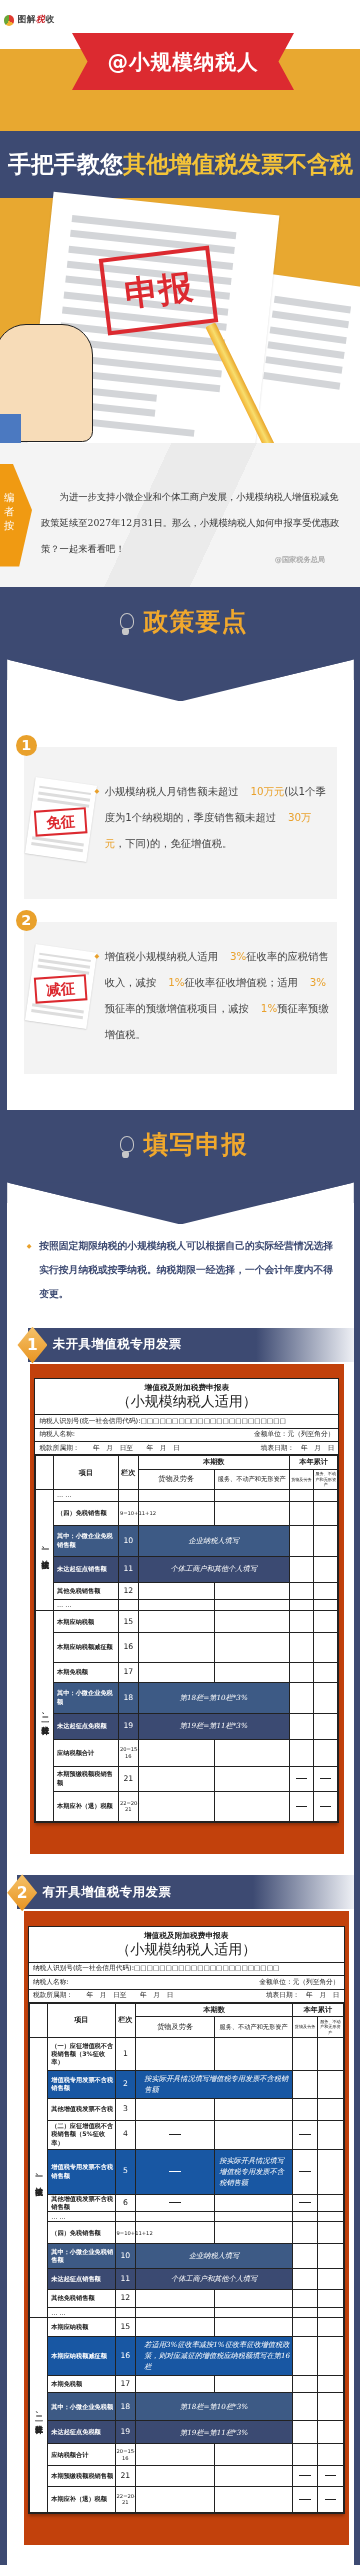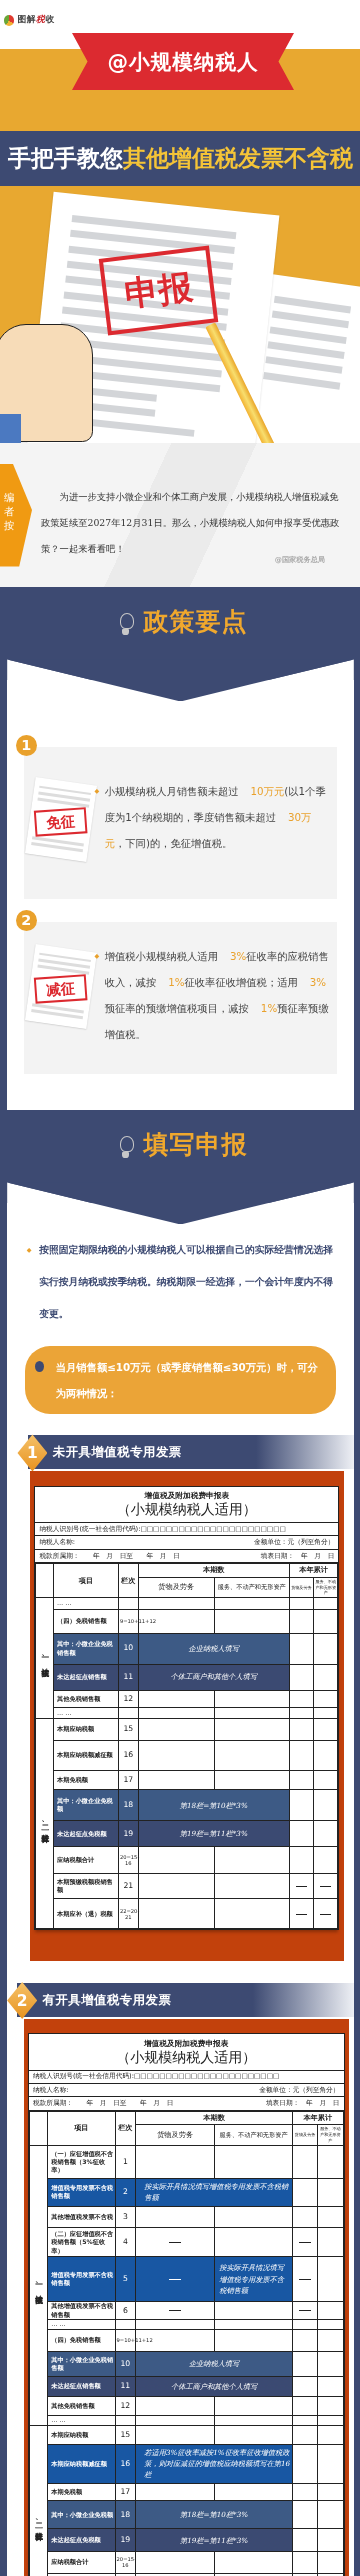--- a/index.html
+++ b/index.html
@@ -10,21 +10,21 @@
   .hero { position: relative; height: 443px; background: #e8a830; }
   .hero-top { position: absolute; left: 0; top: 0; width: 361px; height: 49px; background: #ffffff; }
   .logo { position: absolute; left: 4.1px; top: 14.4px; display: flex; align-items: center; gap: 3.1px; }
   .logo-mark { width: 10.3px; height: 10.3px; border-radius: 50%; background: conic-gradient(#e03a2f 0 35%, #f2b233 35% 60%, #6aa637 60% 100%); }
   .logo-text { font-size: 8.8px; font-weight: bold; color: #444; letter-spacing: 0.5px; }
   .logo-text .red { color: #c9252b; font-style: italic; }
   .ribbon { position: absolute; left: 72px; top: 33px; width: 222px; height: 57px; background: #dc2a30;
             clip-path: polygon(0 0, 100% 0, 93% 50%, 100% 100%, 0 100%, 7% 50%);
             display: flex; align-items: center; justify-content: center; }
   .ribbon span { color: #fff; font-size: 20.6px; font-weight: bold; letter-spacing: 1px; }
-  .title-band { position: absolute; left: 0; top: 131px; width: 361px; height: 55px; background: #3d4a72;
+  .title-band { position: absolute; left: 0; top: 131px; width: 361px; height: 67px; background: #3d4a72;
                 display: flex; align-items: center; justify-content: center; }
   .title-band .white { color: #fff; font-size: 23px; font-weight: bold; }
   .title-band .yellow { color: #f5c437; font-size: 23px; font-weight: bold; }
   .illus { position: absolute; left: 0; top: 198px; width: 361px; height: 245px; }
   .paper { position: absolute; background: #fff; box-shadow: 0 1px 2.1px rgba(0,0,0,.15); }
   .paper.main { left: 39px; top: 5.2px; width: 227px; height: 268px; transform: rotate(6deg); }
   .paper.back { left: 242px; top: 82px; width: 129px; height: 206px; transform: rotate(8deg); }
   .paper .line { position: absolute; left: 20.6px; height: 7.2px; background: #d3d5d8; }
   .stamp { position: absolute; left: 103px; top: 54px; width: 111px; height: 77px; border: 4.6px solid #dc2a30;
            transform: rotate(-7deg); display: flex; align-items: center; justify-content: center;
@@ -68,21 +68,21 @@
               box-shadow: 0 0.5px 1.5px rgba(0,0,0,.2); }
   .doc-icon .dl { position: absolute; left: 5.2px; right: 5.2px; height: 2.6px; background: #ddd; }
   .doc-icon .st { position: absolute; left: 5.2px; top: 28px; width: 52px; height: 26px; border: 2.6px solid #dc2a30;
                   color: #dc2a30; font-size: 14.4px; font-weight: bold; font-family: "DejaVu Serif", serif;
                   display: flex; align-items: center; justify-content: center; transform: rotate(-12deg); background: rgba(255,255,255,.6); }
   .policy-text { position: absolute; left: 81px; top: 31px; width: 227px; font-size: 10.3px; line-height: 26px; color: #444; }
   .policy-text .dot { color: #e9a12c; font-size: 6.2px; position: absolute; left: -10.3px; top: 0; }
   .hl { color: #e9a12c; padding-left: 12px; }
 
   
-  .fill-intro { position: relative; padding: 31px 15.5px 0 32px; font-size: 9.8px; line-height: 32px; font-weight: bold; color: #3d4a72; }
+  .fill-intro { position: relative; padding: 31px 15.5px 0 32px; font-size: 9.8px; line-height: 24px; font-weight: bold; color: #3d4a72; }
   .fill-intro .dot { position: absolute; left: 19.6px; top: 31px; color: #e9a12c; font-size: 6.2px; }
   .pill { margin: 15.5px 17.5px 0 17.5px; background: #eba437; border-radius: 25px; padding: 8.2px 10.3px 8.2px 31px; position: relative;
           color: #fff; font-size: 10.3px; font-weight: bold; line-height: 26px; }
   .pill .circle { position: absolute; left: 10.3px; top: 15.5px; width: 9.3px; height: 11.3px; border-radius: 50%; background: #3d4a72; }
   .case-head { position: relative; height: 37px; margin: 20.6px 0 0 10.3px; }
   .case-head .bar { position: absolute; left: 10.3px; top: 1px; right: 0; height: 34px;
                     background: linear-gradient(90deg, #3d4a72 0 70%, #eef0f5 100%); display: flex; align-items: center; padding-left: 25px; }
   .case-head .bar span { color: #fff; font-size: 12.4px; font-weight: bold; letter-spacing: 0.5px; }
   .case-head .diamond { position: absolute; left: 0; top: 0; width: 30px; height: 37px; background: linear-gradient(#f5c26a,#e8931f);
                         clip-path: polygon(50% 0, 100% 50%, 50% 100%, 0 50%); color: #fff; font-size: 15.5px; font-weight: bold;
@@ -213,21 +213,20 @@
   <section class="section">
     <div class="sec-head">
       <div class="title">
         <span class="bulb"></span>
         <span class="label">填写申报</span>
       </div>
     </div>
     <div class="sec-body" style="padding-bottom:20.6px;">
       <div class="notch"></div>
       <div class="fill-intro"><span class="dot">◆</span><span>按照固定期限纳税的小规模纳税人可以根据自己的实际经营情况选择实行按月纳税或按季纳税。纳税期限一经选择，一个会计年度内不得变更。</span></div>
-      <div class="pill"><span class="circle"></span><span>当月销售额≤10万元（或季度销售额≤30万元）时，可分为两种情况：</span></div>
 
       <div class="case-head">
         <div class="bar">
             <span>未开具增值税专用发票</span>
           </div>
         <div class="diamond">1</div>
       </div>
       <div class="form-wrap">
         <div class="tform">
           <div class="ftitle">

